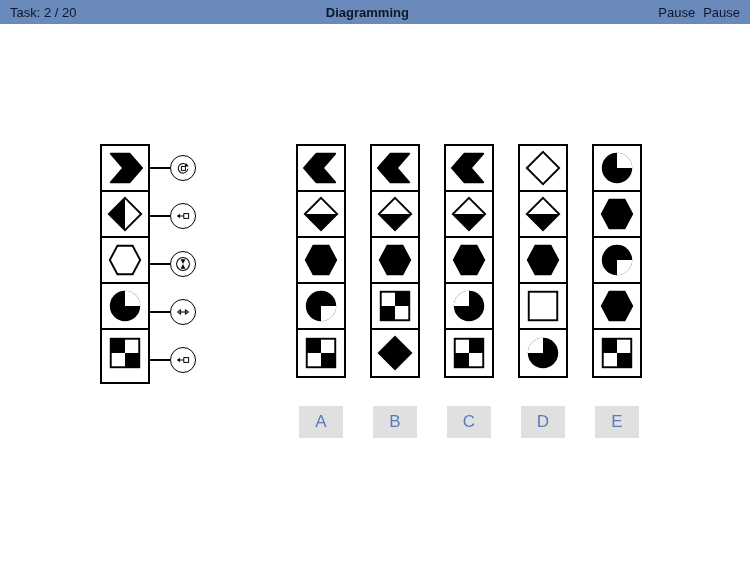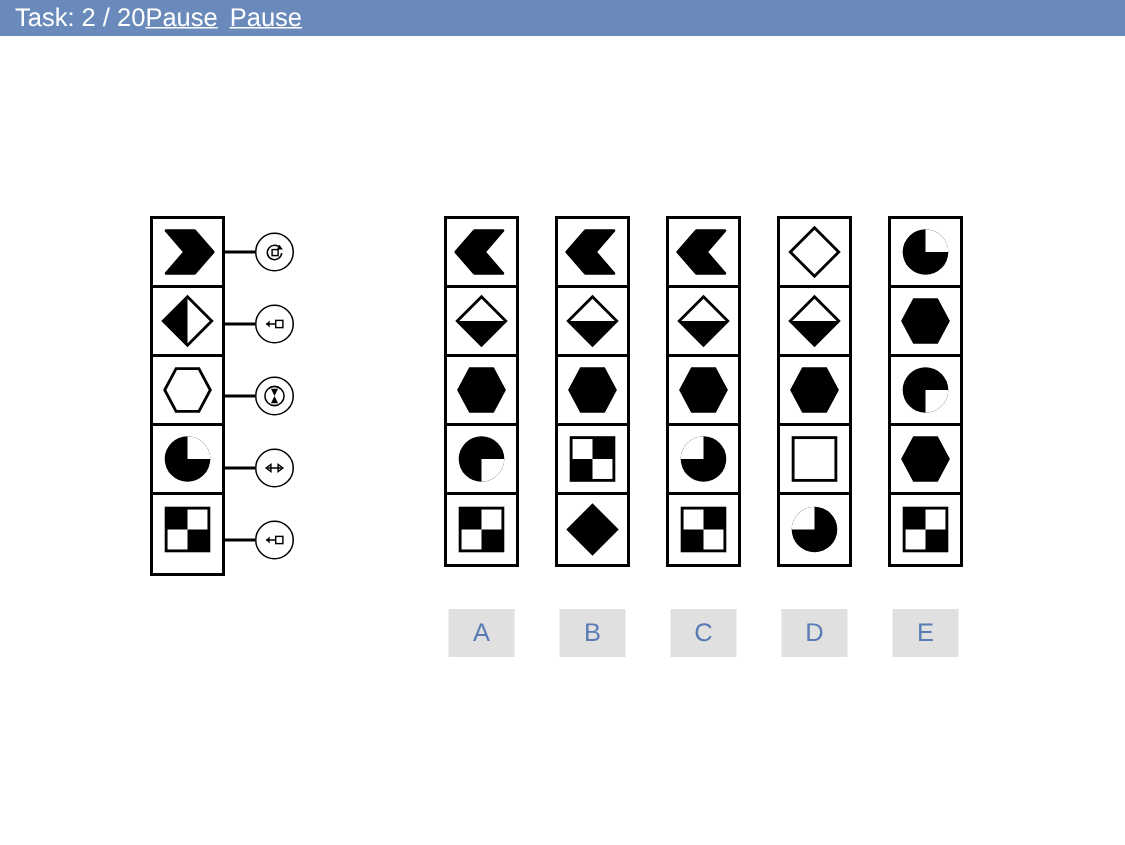--- a/index.html
+++ b/index.html
@@ -5,33 +5,33 @@
   * { box-sizing: border-box; margin: 0; padding: 0; }
   body {
     width: 750px;
     height: 563px;
     font-family: -apple-system, "Helvetica Neue", Arial, sans-serif;
     background: #fff;
     overflow: hidden;
   }
   .header {
     background: #6a8abc;
-    color: #ffffff;
+    color: #0f172a;
     height: 24px;
     display: flex;
     align-items: center;
     padding: 0 10px;
-    font-size: 17px;
+    font-size: 13px;
   }
   .header .title {
     flex: 1;
     text-align: center;
     font-weight: 600;
   }
-  .header .right { display: flex; gap: 8px; text-decoration: underline; }
+  .header .right { display: flex; gap: 8px; }
   .header .right span { cursor: pointer; }
   .content {
     display: flex;
     align-items: flex-start;
     padding-top: 120px;
     padding-left: 100px;
   }
 
   .source { display: flex; }
   .col {
@@ -89,20 +89,21 @@
     color: #5a7cb5;
     font-size: 17px;
     cursor: pointer;
   }
 </style>
 </head>
 <body>
 
 <div class="header">
   <span>Task: 2 / 20</span>
+  <span class="title">Diagramming</span>
   <div class="right">
     <span>Pause</span>
     <span>Pause</span>
   </div>
 </div>
 
 <div class="content">
 
   <div class="source">
     <div class="col" id="source-col">

